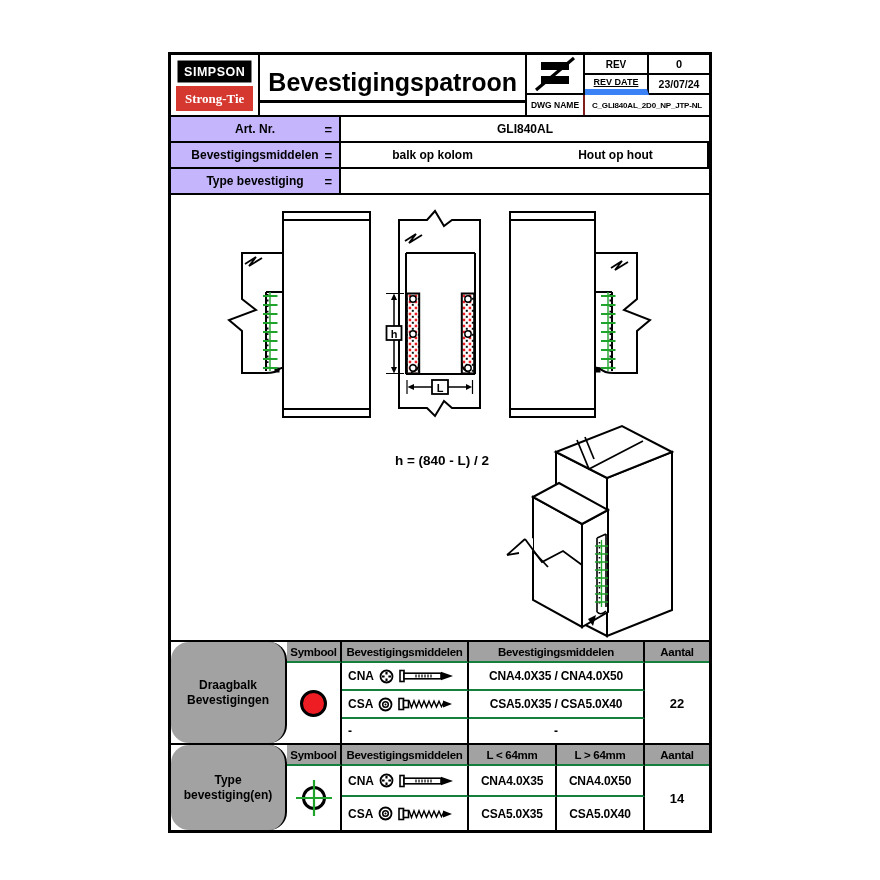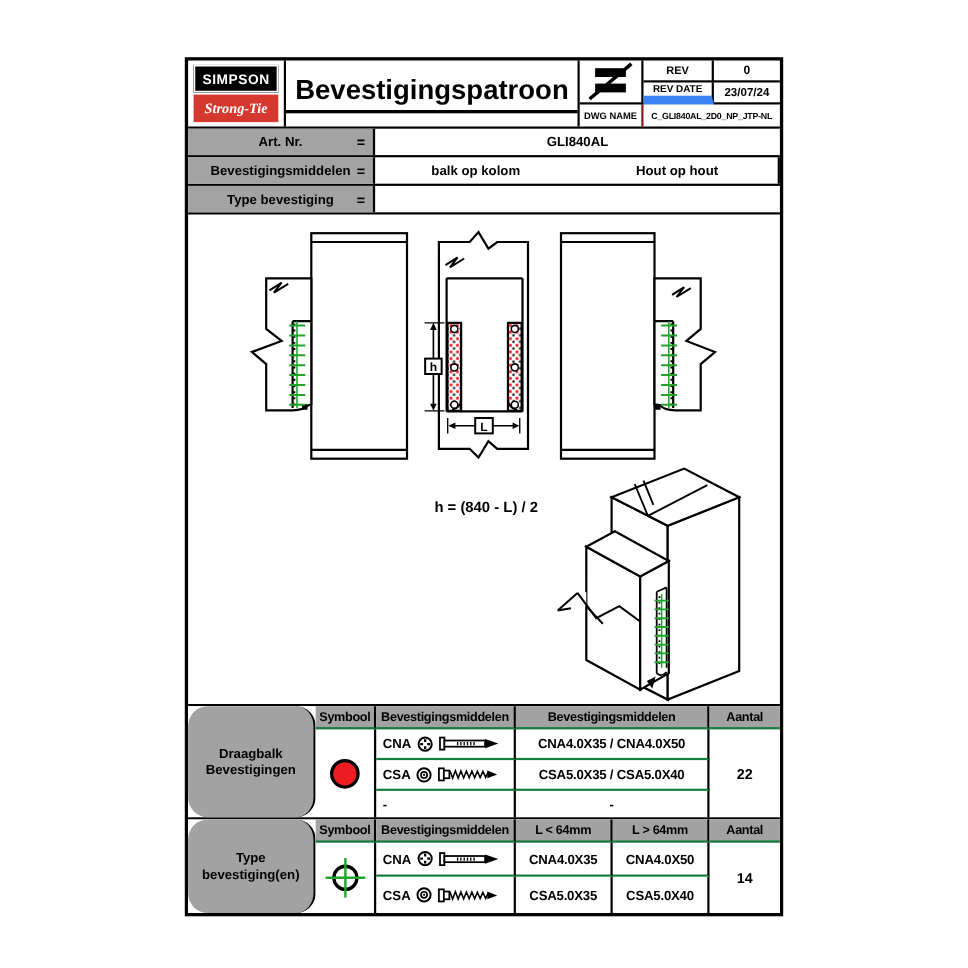--- a/index.html
+++ b/index.html
@@ -3,35 +3,35 @@
 <meta charset="utf-8">
 <style>
   html,body{margin:0;padding:0;background:#fff;}
   body{width:880px;height:880px;position:relative;font-family:"Liberation Sans",sans-serif;font-weight:bold;color:#000;}
   *{box-sizing:border-box;}
   .sheet{position:absolute;left:168px;top:52px;width:544px;height:781px;border:3px solid #000;display:flex;flex-direction:column;background:#fff;}
   
   .hdr{height:62px;border-bottom:2px solid #000;display:flex;flex:none;}
   .logo-cell{width:92px;border-right:2px solid #000;padding:4px 5px;display:flex;flex-direction:column;gap:2px;}
   .logo-top{flex:1;background:#000;color:#fff;display:flex;align-items:center;justify-content:center;font-size:12.5px;letter-spacing:.5px;box-shadow:inset 0 0 0 1.5px #fff, inset 0 0 0 3px #000;}
-  .logo-bot{flex:1;color:#fff;display:flex;align-items:center;justify-content:center;font-family:"Liberation Serif",serif;font-size:13px;font-style:italic;}
+  .logo-bot{flex:1;color:#fff;display:flex;align-items:center;justify-content:center;font-family:"Liberation Serif",serif;font-size:13px;}
   .title-cell{flex:1;border-right:2px solid #000;display:flex;align-items:center;justify-content:center;}
   .title{font-size:25px;border-bottom:3px solid #000;padding:0 8px 3px;white-space:nowrap;}
   .rev-block{width:182px;display:grid;grid-template-columns:58px 64px 60px;grid-template-rows:20px 20px 20px;}
   .rev-block>div{display:flex;align-items:center;justify-content:center;overflow:hidden;}
   .sym-cell{grid-row:1/3;grid-column:1;border-right:2px solid #000;border-bottom:2px solid #000;}
   .c-rl{grid-row:1;grid-column:2;border-right:2px solid #000;border-bottom:2px solid #000;font-size:10px;}
   .c-rv{grid-row:1;grid-column:3;border-bottom:2px solid #000;font-size:11px;}
-  .c-dl{grid-row:2;grid-column:2;border-right:2px solid #000;border-bottom:8px solid #3b82f6;font-size:9px;}
+  .c-dl{grid-row:2;grid-column:2;border-right:2px solid #000;border-bottom:6px solid #3b82f6;font-size:9px;text-decoration:underline;}
   .c-dv{grid-row:2;grid-column:3;border-bottom:2px solid #000;font-size:10.5px;}
   .c-nl{grid-row:3;grid-column:1;border-right:2px solid #7f1d1d;font-size:8.5px;}
   .c-nv{grid-row:3;grid-column:2/4;font-size:8px;letter-spacing:-0.2px;}
   
   .irow{height:26px;border-bottom:2px solid #000;display:flex;flex:none;}
-  .ilabel{width:170px;background:#a3a3a3;border-right:2px solid #000;position:relative;display:flex;align-items:center;justify-content:center;font-size:12px;}
+  .ilabel{width:170px;background:#c4b5fd;border-right:2px solid #000;position:relative;display:flex;align-items:center;justify-content:center;font-size:12px;}
   .ilabel .eq{position:absolute;right:7px;font-size:13px;}
   .ival{flex:1;display:flex;align-items:center;justify-content:center;font-size:12px;}
   .ival.split{border-right:2px solid #000;}
   
   .draw{height:447px;border-bottom:2px solid #000;flex:none;overflow:hidden;}
   svg text{font-family:"Liberation Sans",sans-serif;font-weight:bold;fill:#000;}
   
   .tbl{display:grid;flex:none;background:#fff;}
   .t1{height:103px;border-bottom:2px solid #000;grid-template-columns:116px 55px 127px 176px 1fr;grid-template-rows:21px 28px 28px 1fr;}
   .t2{height:85px;grid-template-columns:116px 55px 127px 88px 88px 1fr;grid-template-rows:21px 31px 1fr;}

